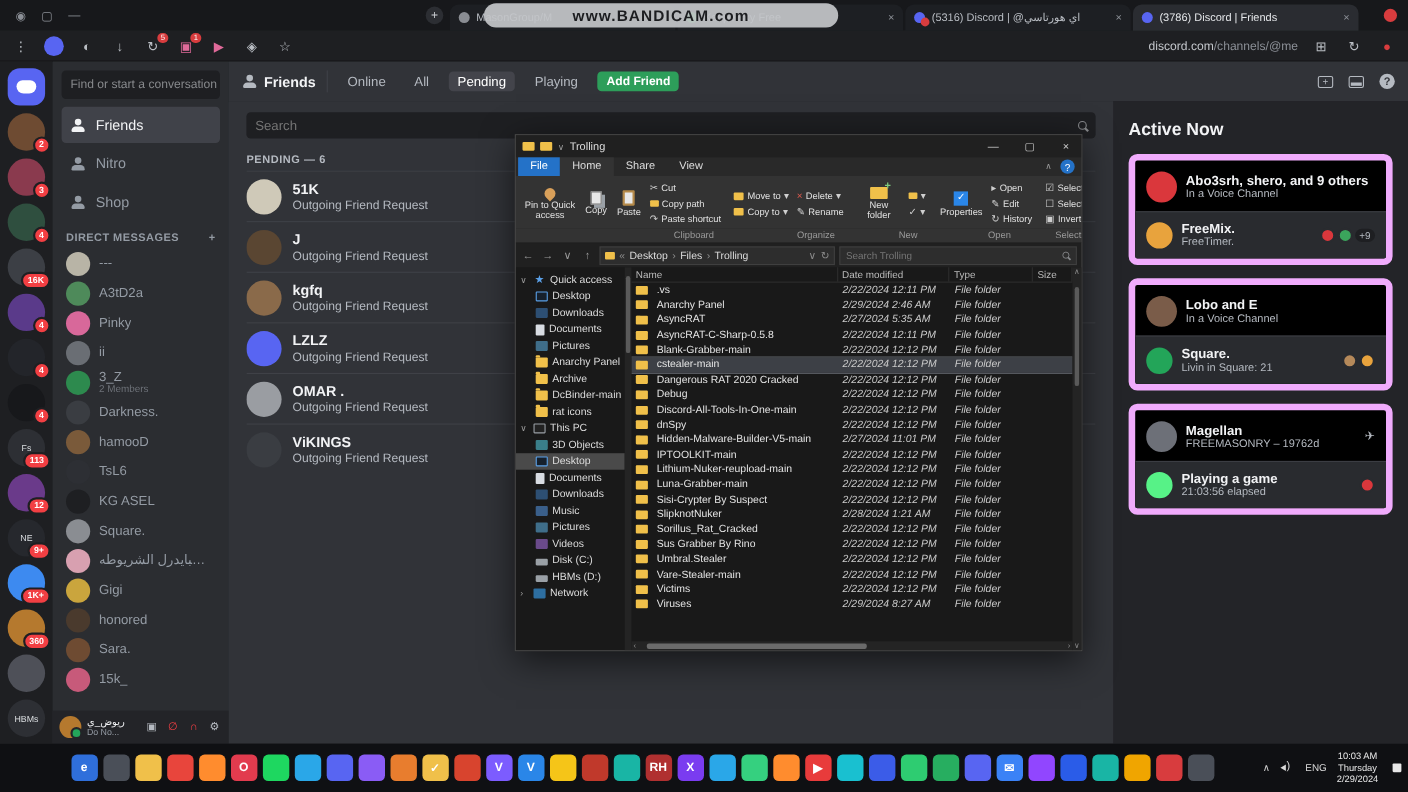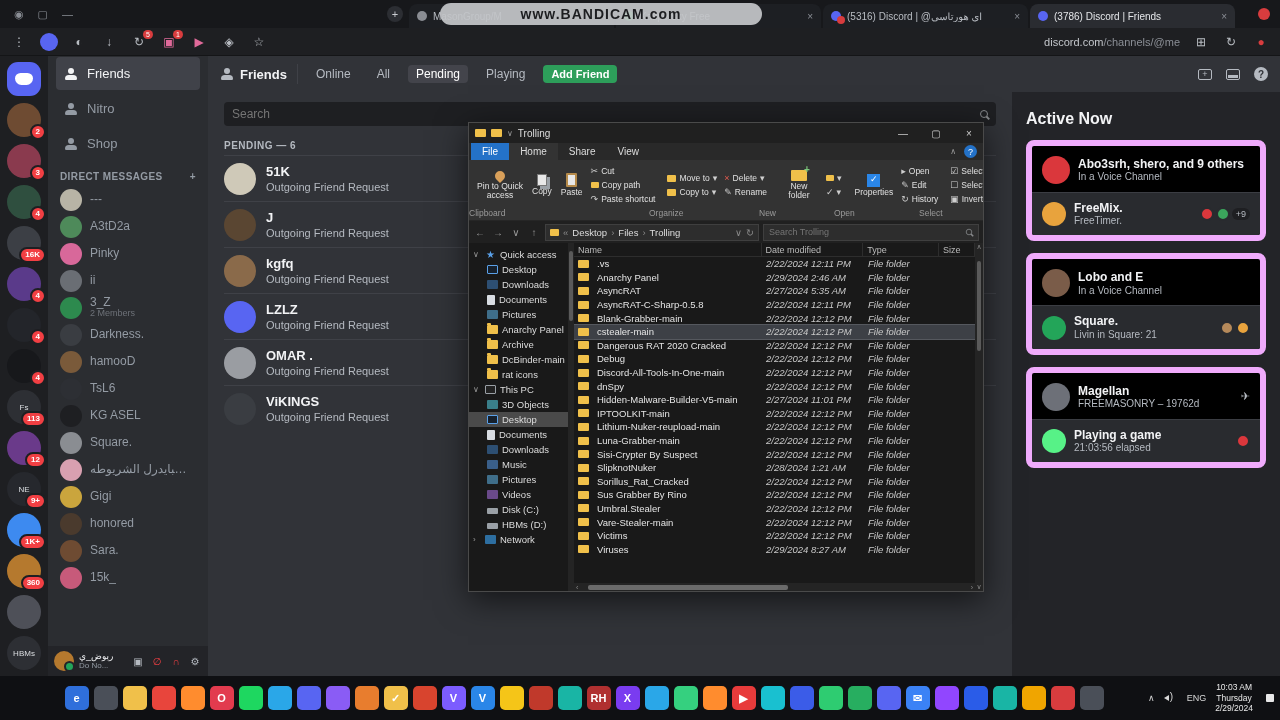--- a/index.html
+++ b/index.html
@@ -109,21 +109,21 @@
   .e-tab.active{background:#333333;}
   .e-tabs .spacer{flex:1;}
   .e-tabs .help{width:13px;height:13px;border-radius:50%;background:#2472c8;color:#fff;display:flex;align-items:center;justify-content:center;font-size:9px;align-self:center;margin-right:6px;}
   .e-ribbon{height:48px;background:#333333;display:flex;align-items:stretch;padding:2px 2px 0;flex:none;overflow:hidden;}
   .e-glabels{height:13px;background:#333333;display:flex;font-size:8.5px;color:#9a9a9a;flex:none;border-bottom:1px solid #262626;}
   .rgroup{display:flex;align-items:center;padding:0 3px;gap:3px;}
   .rsep{width:1px;background:#454545;margin:2px 1px;}
   .bigbtn{display:flex;flex-direction:column;align-items:center;justify-content:center;gap:1px;padding:1px 3px;text-align:center;font-size:8.5px;line-height:1.05;color:#e0e0e0;cursor:pointer;border-radius:2px;}
   .stack{display:flex;flex-direction:column;justify-content:center;gap:1px;}
   .smbtn{display:flex;align-items:center;gap:3px;font-size:8.5px;color:#e0e0e0;height:13px;padding:0 2px;cursor:pointer;white-space:nowrap;}
-  .glabel{text-align:left;}
+  .glabel{text-align:right;}
   .ri{position:relative;flex:none;}
   .ri-pin{width:10px;height:10px;background:#d9a05a;border-radius:50% 50% 50% 0;transform:rotate(-45deg);}
   .ri-copy{width:10px;height:12px;background:#e8e8e8;box-shadow:3px 3px 0 #9aa0a6;border:1px solid #777;}
   .ri-paste{width:11px;height:14px;background:#b58a4a;border-radius:1px;}
   .ri-paste::before{content:"";position:absolute;left:2px;top:2px;width:7px;height:10px;background:#e8e8e8;}
   .ri-nfolder{width:16px;height:11px;background:#f0c04a;border-radius:1px;}
   .ri-nfolder::before{content:"+";position:absolute;right:-3px;top:-5px;color:#7ec97e;font-weight:bold;font-size:10px;}
   .ri-prop{width:13px;height:13px;background:#2a86e8;color:#fff;font-size:9px;display:flex;align-items:center;justify-content:center;}
   .ri-fold{width:11px;height:8px;background:#f0c04a;border-radius:1px;}
   .gl{font-size:9px;color:#cfcfcf;}
@@ -347,20 +347,21 @@
         </div>
 
         <div class="rail-item" style="background: rgb(45, 47, 52);">
           <span>HBMs</span>
 
         </div>
 
     </div>
 
     <div class="sidebar">
+      <div class="sb-search">Find or start a conversation</div>
 
         <div class="nav-item active">
           <span class="person"></span>
           <span>Friends</span>
         </div>
 
         <div class="nav-item">
           <span class="person"></span>
           <span>Nitro</span>
         </div>

